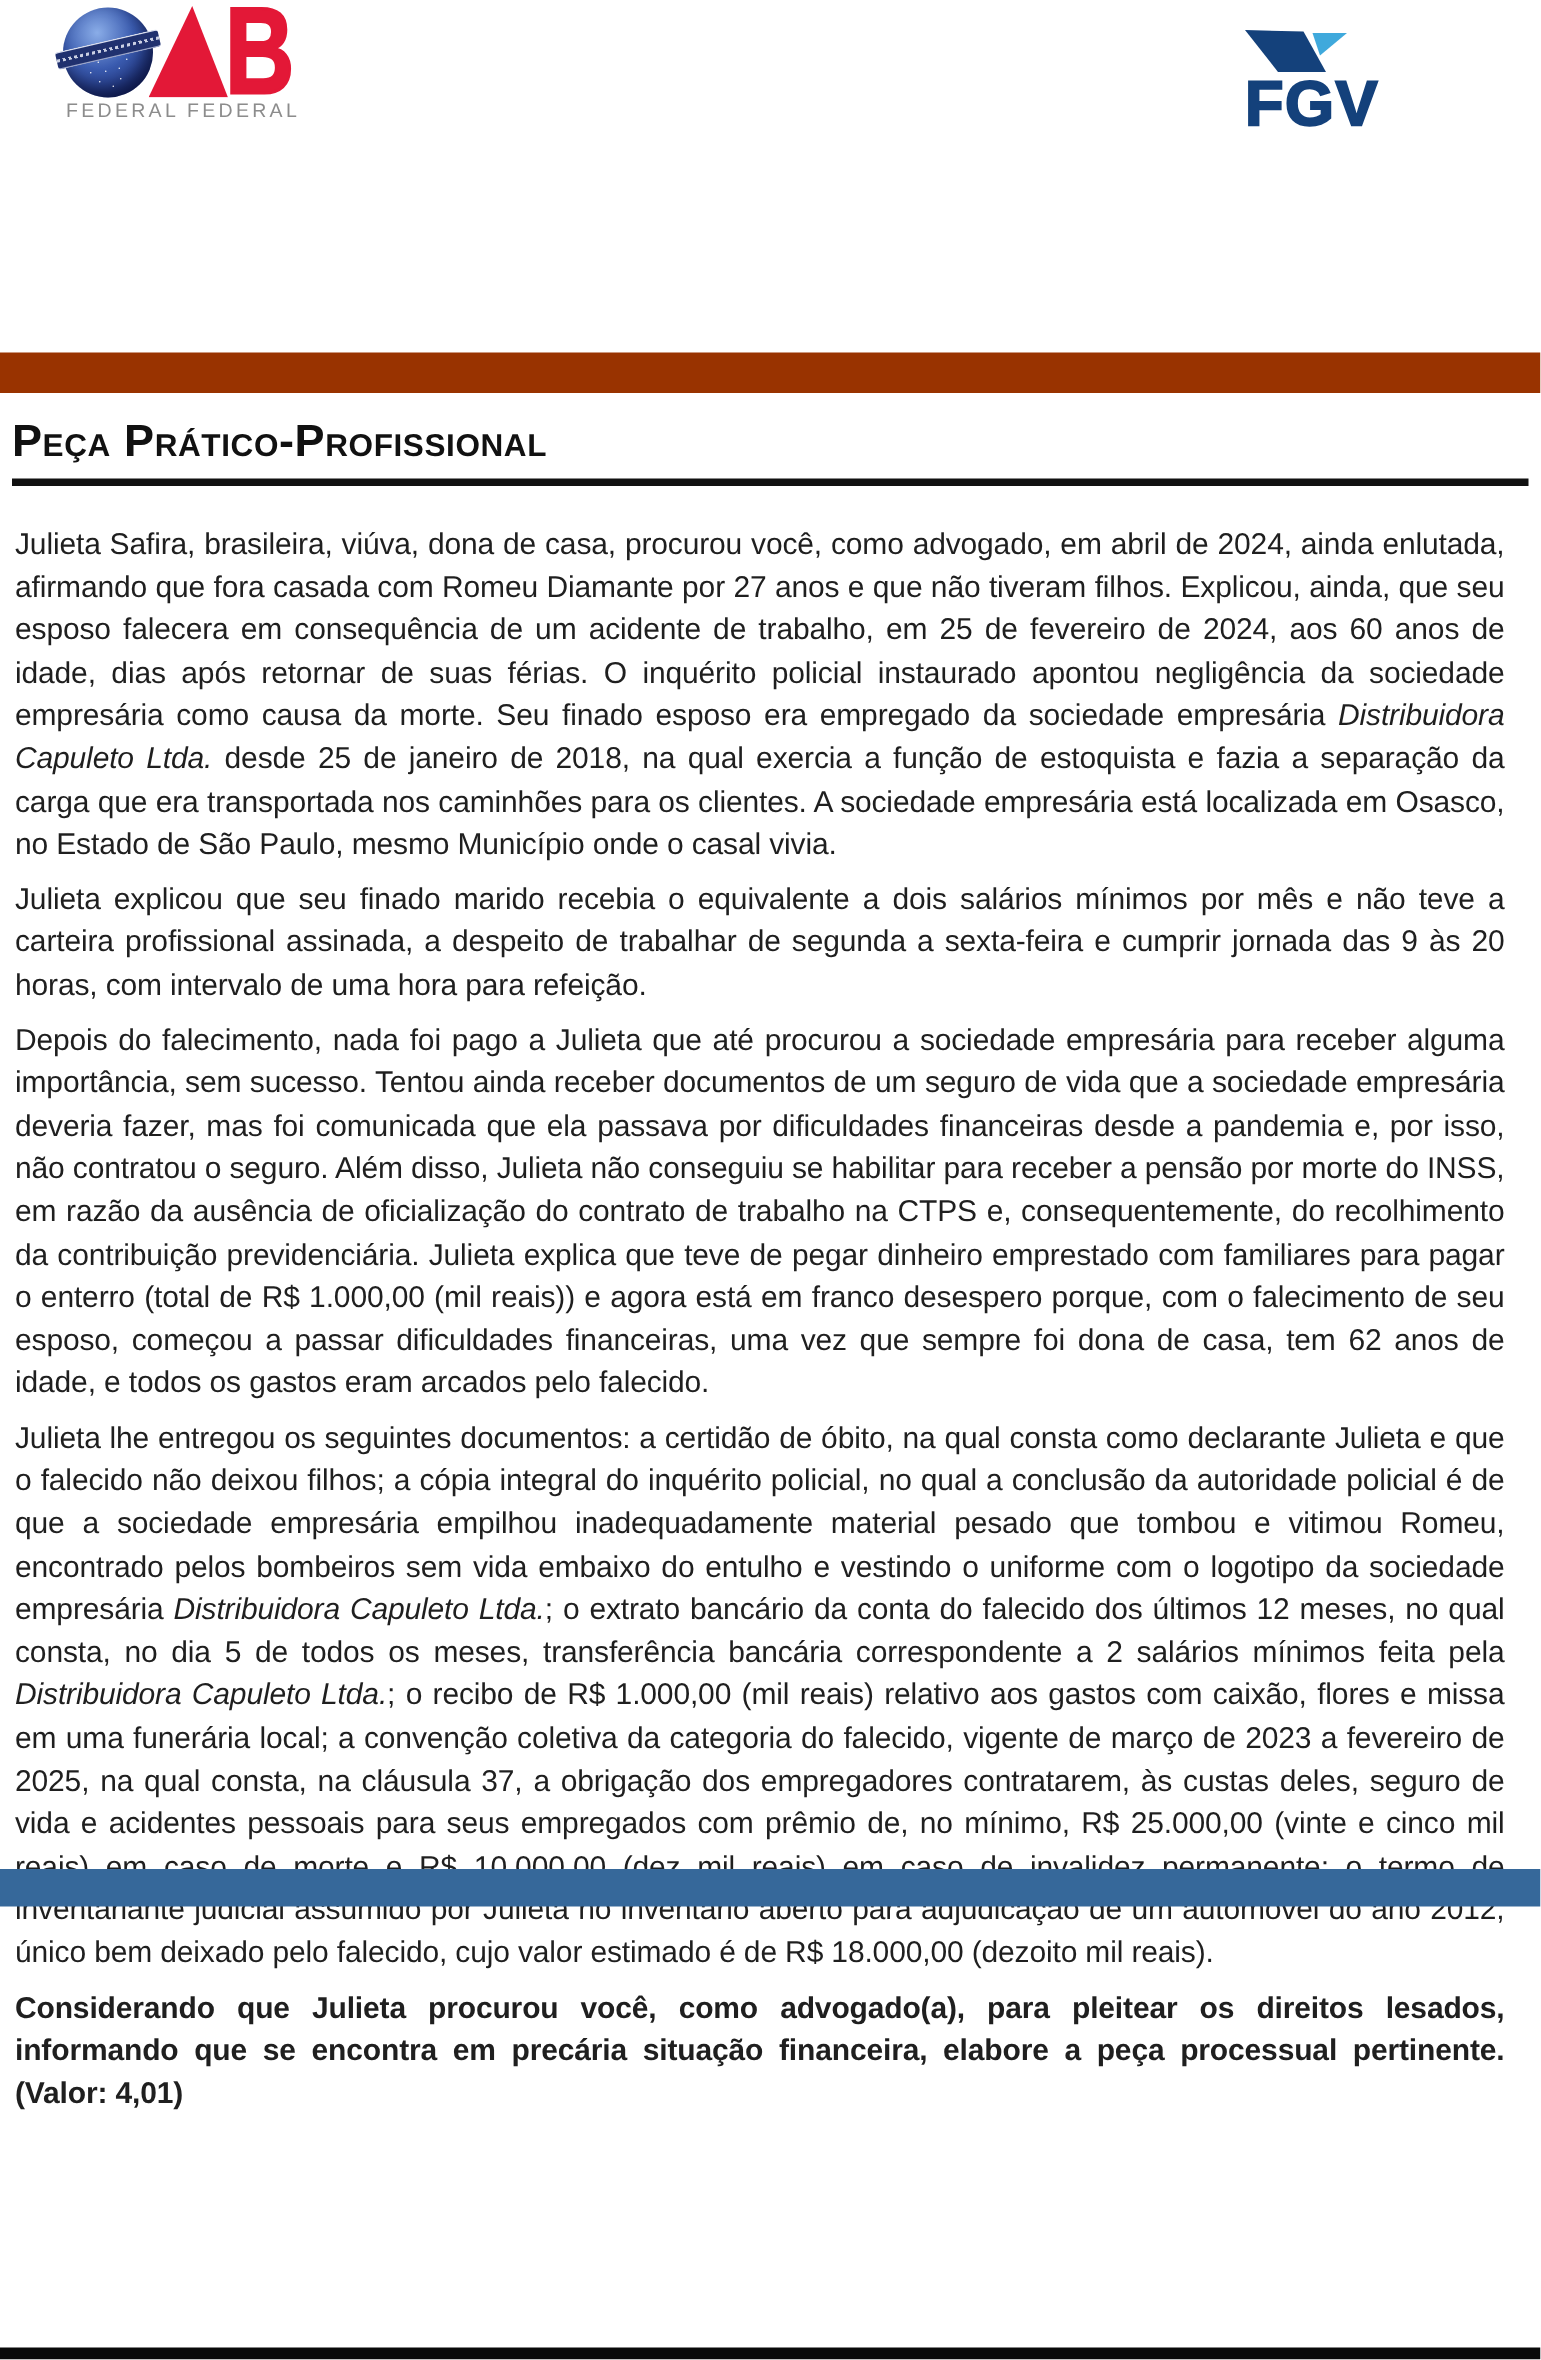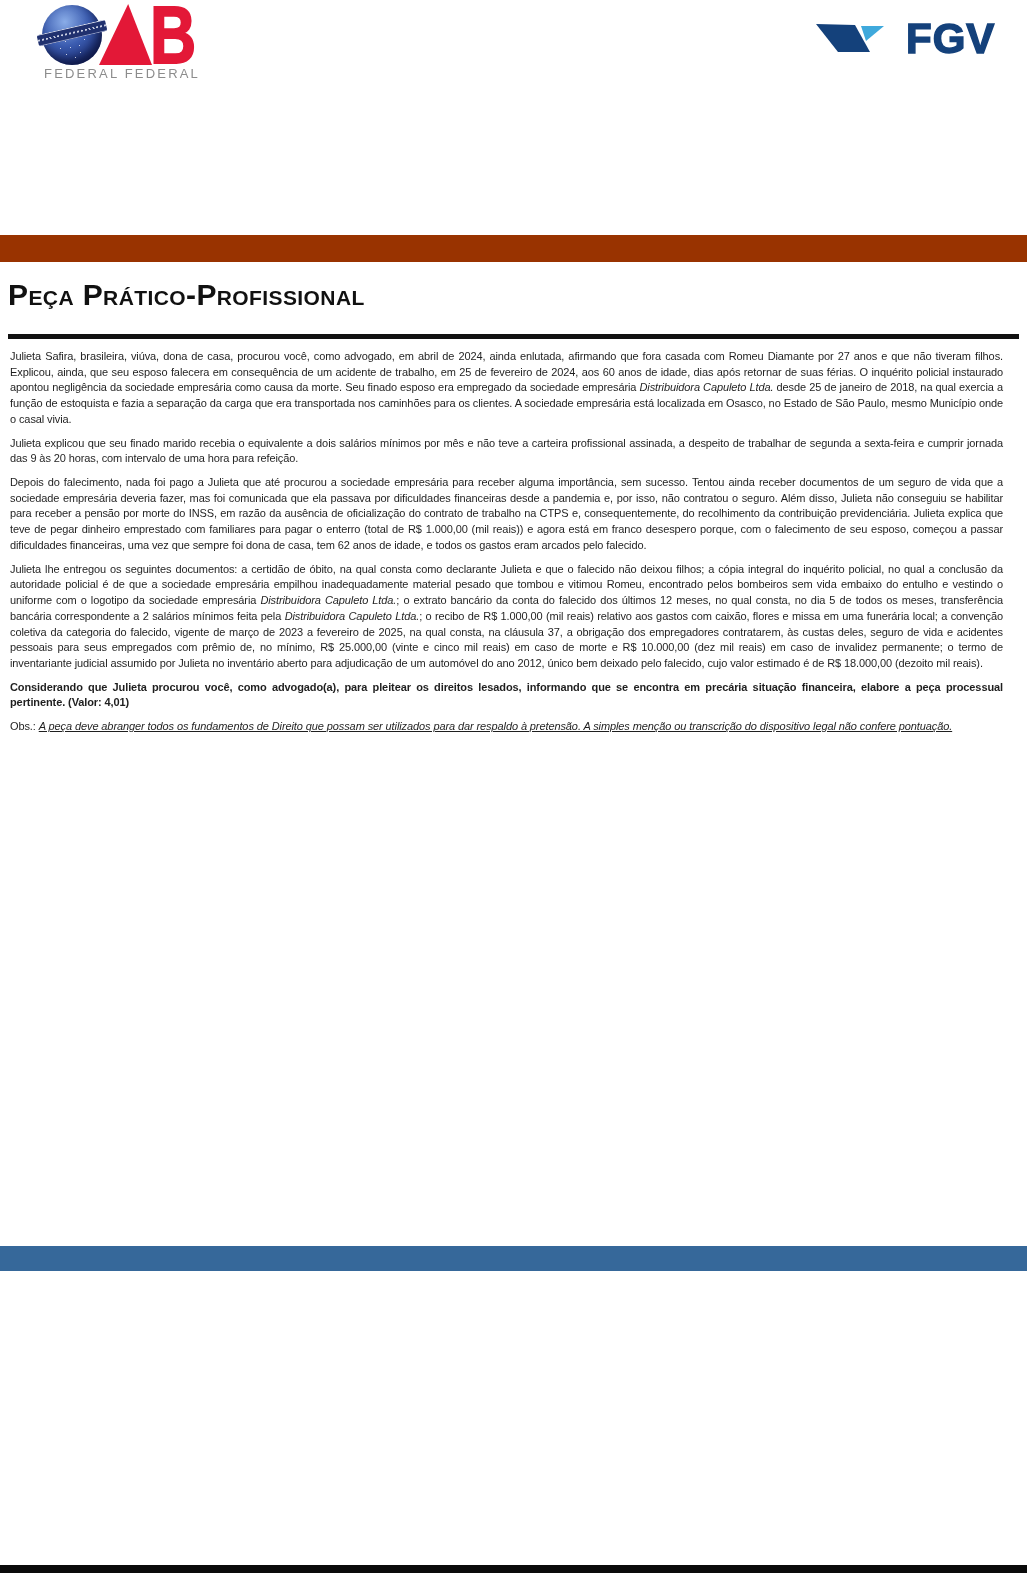--- a/index.html
+++ b/index.html
@@ -23,38 +23,38 @@
     background:repeating-linear-gradient(90deg,#e8ecf8 0 2px,transparent 2px 4px);opacity:.85;}
   .oab-letter-a{position:absolute;left:57px;top:2px;width:53px;height:61px;background:#e31837;
     clip-path:polygon(55% 0,100% 100%,0 100%);}
   .oab-letter-b{position:absolute;left:108px;top:2px;height:61px;line-height:61px;font-size:82px;
     font-weight:bold;color:#e31837;-webkit-text-stroke:2px #e31837;
     transform:scaleX(.78);transform-origin:left center;}
   .oab-caption{position:absolute;left:2px;top:64px;width:156px;font-size:13px;color:#8c8c8c;
     letter-spacing:2.2px;white-space:nowrap;}
 
   
-  .fgv-logo{position:absolute;left:816px;top:20px;display:flex;align-items:center;}
+  .fgv-logo{position:absolute;left:816px;top:20px;display:flex;align-items:center;flex-direction:column;}
   .fgv-mark{display:block;}
   .fgv-wordmark{margin-left:14px;font-size:42px;line-height:38px;font-weight:bold;color:#14417b;
     letter-spacing:1px;-webkit-text-stroke:1.5px #14417b;}
 
   
   .bar-maroon{position:absolute;left:0;top:235px;width:100%;height:27px;background:#993300;}
   .bar-blue{position:absolute;left:0;top:1246px;width:100%;height:25px;background:#36689a;}
   .bar-bottom{position:absolute;left:0;top:1565px;width:100%;height:8px;background:#0a0a0a;}
 
   
   .section-title{position:absolute;left:8px;right:8px;top:278px;
     font-variant:small-caps;font-weight:bold;font-size:30px;letter-spacing:.4px;color:#111;
-    border-bottom:5px solid #111;padding-bottom:22px;}
+    border-bottom:5px solid #111;padding-bottom:7px;}
 
   
   .doc-body{position:absolute;left:10px;right:24px;top:349px;
-    text-align:justify;font-size:11px;line-height:1.43;color:#1f1f1f;letter-spacing:-0.1px;}
+    text-align:justify;font-size:20px;line-height:1.43;color:#1f1f1f;letter-spacing:-0.1px;}
   .doc-body p{margin:0 0 8px 0;}
   .doc-body .i{font-style:italic;}
   .doc-body .b{font-weight:bold;}
   .doc-body .u{text-decoration:underline;}
 </style>
 </head>
 <body>
 
 <div class="oab-logo">
   <span class="oab-globe">
@@ -79,17 +79,16 @@
 <div class="bar-maroon"></div>
 
 <div class="section-title">Peça Prático-Profissional</div>
 
 <div class="doc-body">
     <p><span>Julieta Safira, brasileira, viúva, dona de casa, procurou você, como advogado, em abril de 2024, ainda enlutada, afirmando que fora casada com Romeu Diamante por 27 anos e que não tiveram filhos. Explicou, ainda, que seu esposo falecera em consequência de um acidente de trabalho, em 25 de fevereiro de 2024, aos 60 anos de idade, dias após retornar de suas férias. O inquérito policial instaurado apontou negligência da sociedade empresária como causa da morte. Seu finado esposo era empregado da sociedade empresária </span><span class="i">Distribuidora Capuleto Ltda.</span><span> desde 25 de janeiro de 2018, na qual exercia a função de estoquista e fazia a separação da carga que era transportada nos caminhões para os clientes. A sociedade empresária está localizada em Osasco, no Estado de São Paulo, mesmo Município onde o casal vivia.</span></p>
     <p><span>Julieta explicou que seu finado marido recebia o equivalente a dois salários mínimos por mês e não teve a carteira profissional assinada, a despeito de trabalhar de segunda a sexta-feira e cumprir jornada das 9 às 20 horas, com intervalo de uma hora para refeição.</span></p>
     <p><span>Depois do falecimento, nada foi pago a Julieta que até procurou a sociedade empresária para receber alguma importância, sem sucesso. Tentou ainda receber documentos de um seguro de vida que a sociedade empresária deveria fazer, mas foi comunicada que ela passava por dificuldades financeiras desde a pandemia e, por isso, não contratou o seguro. Além disso, Julieta não conseguiu se habilitar para receber a pensão por morte do INSS, em razão da ausência de oficialização do contrato de trabalho na CTPS e, consequentemente, do recolhimento da contribuição previdenciária. Julieta explica que teve de pegar dinheiro emprestado com familiares para pagar o enterro (total de R$ 1.000,00 (mil reais)) e agora está em franco desespero porque, com o falecimento de seu esposo, começou a passar dificuldades financeiras, uma vez que sempre foi dona de casa, tem 62 anos de idade, e todos os gastos eram arcados pelo falecido.</span></p>
     <p><span>Julieta lhe entregou os seguintes documentos: a certidão de óbito, na qual consta como declarante Julieta e que o falecido não deixou filhos; a cópia integral do inquérito policial, no qual a conclusão da autoridade policial é de que a sociedade empresária empilhou inadequadamente material pesado que tombou e vitimou Romeu, encontrado pelos bombeiros sem vida embaixo do entulho e vestindo o uniforme com o logotipo da sociedade empresária </span><span class="i">Distribuidora Capuleto Ltda.</span><span>; o extrato bancário da conta do falecido dos últimos 12 meses, no qual consta, no dia 5 de todos os meses, transferência bancária correspondente a 2 salários mínimos feita pela </span><span class="i">Distribuidora Capuleto Ltda.</span><span>; o recibo de R$ 1.000,00 (mil reais) relativo aos gastos com caixão, flores e missa em uma funerária local; a convenção coletiva da categoria do falecido, vigente de março de 2023 a fevereiro de 2025, na qual consta, na cláusula 37, a obrigação dos empregadores contratarem, às custas deles, seguro de vida e acidentes pessoais para seus empregados com prêmio de, no mínimo, R$ 25.000,00 (vinte e cinco mil reais) em caso de morte e R$ 10.000,00 (dez mil reais) em caso de invalidez permanente; o termo de inventariante judicial assumido por Julieta no inventário aberto para adjudicação de um automóvel do ano 2012, único bem deixado pelo falecido, cujo valor estimado é de R$ 18.000,00 (dezoito mil reais).</span></p>
     <p><span class="b">Considerando que Julieta procurou você, como advogado(a), para pleitear os direitos lesados, informando que se encontra em precária situação financeira, elabore a peça processual pertinente. (Valor: 4,01)</span></p>
-    <p><span>Obs.: </span><span class="i u">A peça deve abranger todos os fundamentos de Direito que possam ser utilizados para dar respaldo à pretensão. A simples menção ou transcrição do dispositivo legal não confere pontuação.</span></p>
   </div>
 
 <div class="bar-blue"></div>
 <div class="bar-bottom"></div>
 
 </body></html>

